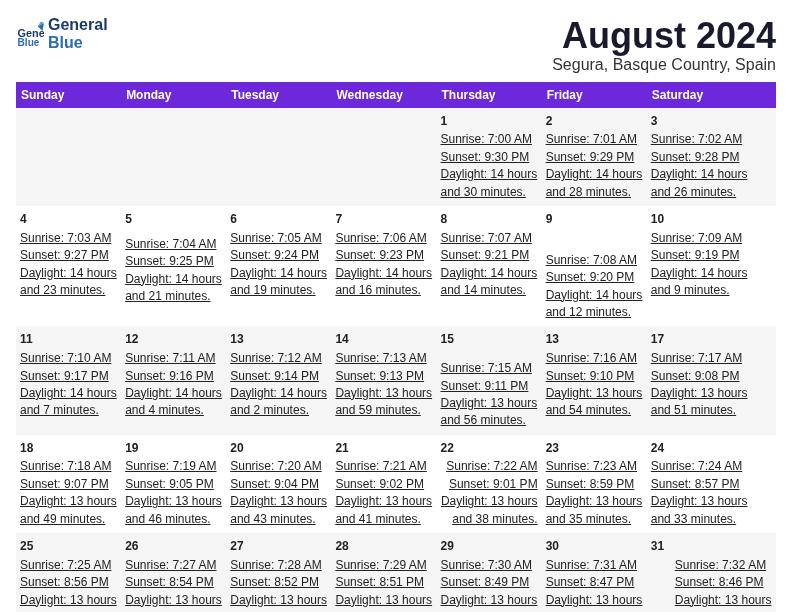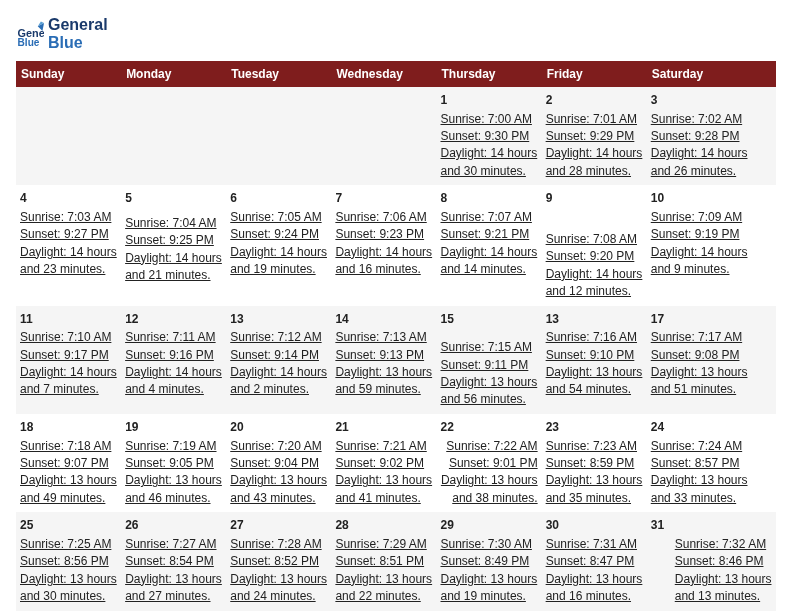--- a/index.html
+++ b/index.html
@@ -37,21 +37,21 @@
     .subtitle {
       font-size: 16px;
       color: #333;
     }
     table {
       width: 100%;
       border-collapse: collapse;
       font-size: 11px;
     }
     thead th {
-      background-color: #7f1d1d;
+      background-color: #6d28d9;
       color: #fff;
       text-align: left;
       padding: 6px 5px;
       font-size: 12px;
       font-weight: bold;
     }
     tbody tr {
       vertical-align: top;
     }
     tbody tr:nth-child(odd) {
@@ -90,20 +90,24 @@
       <text x="2" y="22" font-size="14" font-weight="bold" fill="#1a3a6b">General</text>
       <text x="2" y="34" font-size="13" font-weight="bold" fill="#2a6db5">Blue</text>
       <polygon points="28,8 36,4 34,14" fill="#2a6db5"></polygon>
       <polygon points="28,8 36,4 32,2" fill="#5a9fd4"></polygon>
     </svg>
     <div style="display:flex;flex-direction:column;line-height:1.15;">
       <span style="font-size:16px;font-weight:bold;color:#1a3a6b;">General</span>
       <span style="font-size:16px;font-weight:bold;color:#2a6db5;">Blue</span>
     </div>
   </div>
+  <div class="title-block">
+    <div class="main-title">August 2024</div>
+    <div class="subtitle">Segura, Basque Country, Spain</div>
+  </div>
 </div>
 
 <table>
   <thead>
     <tr>
     <th>Sunday</th>
         <th>Monday</th>
         <th>Tuesday</th>
         <th>Wednesday</th>
         <th>Thursday</th>

